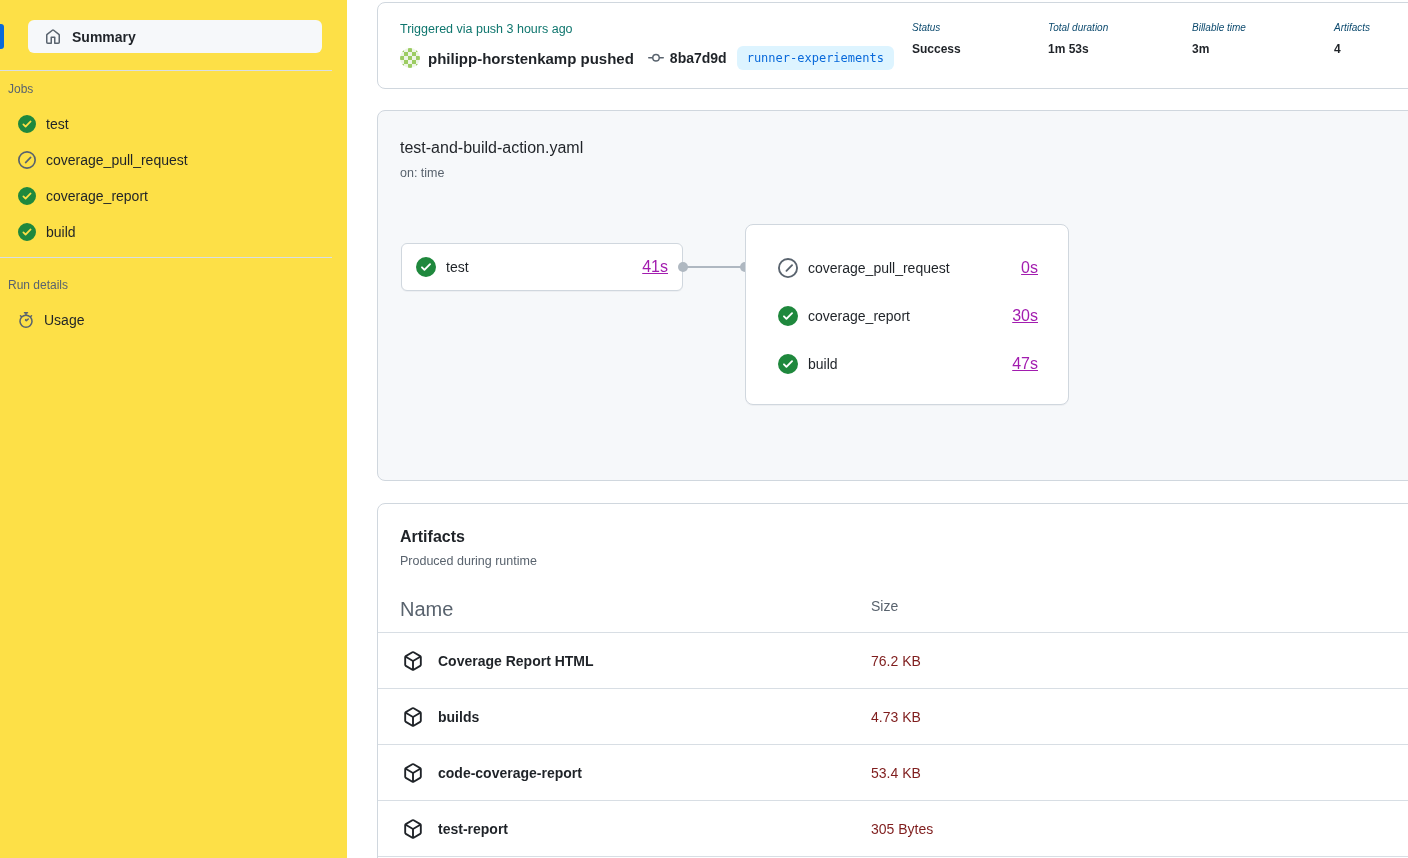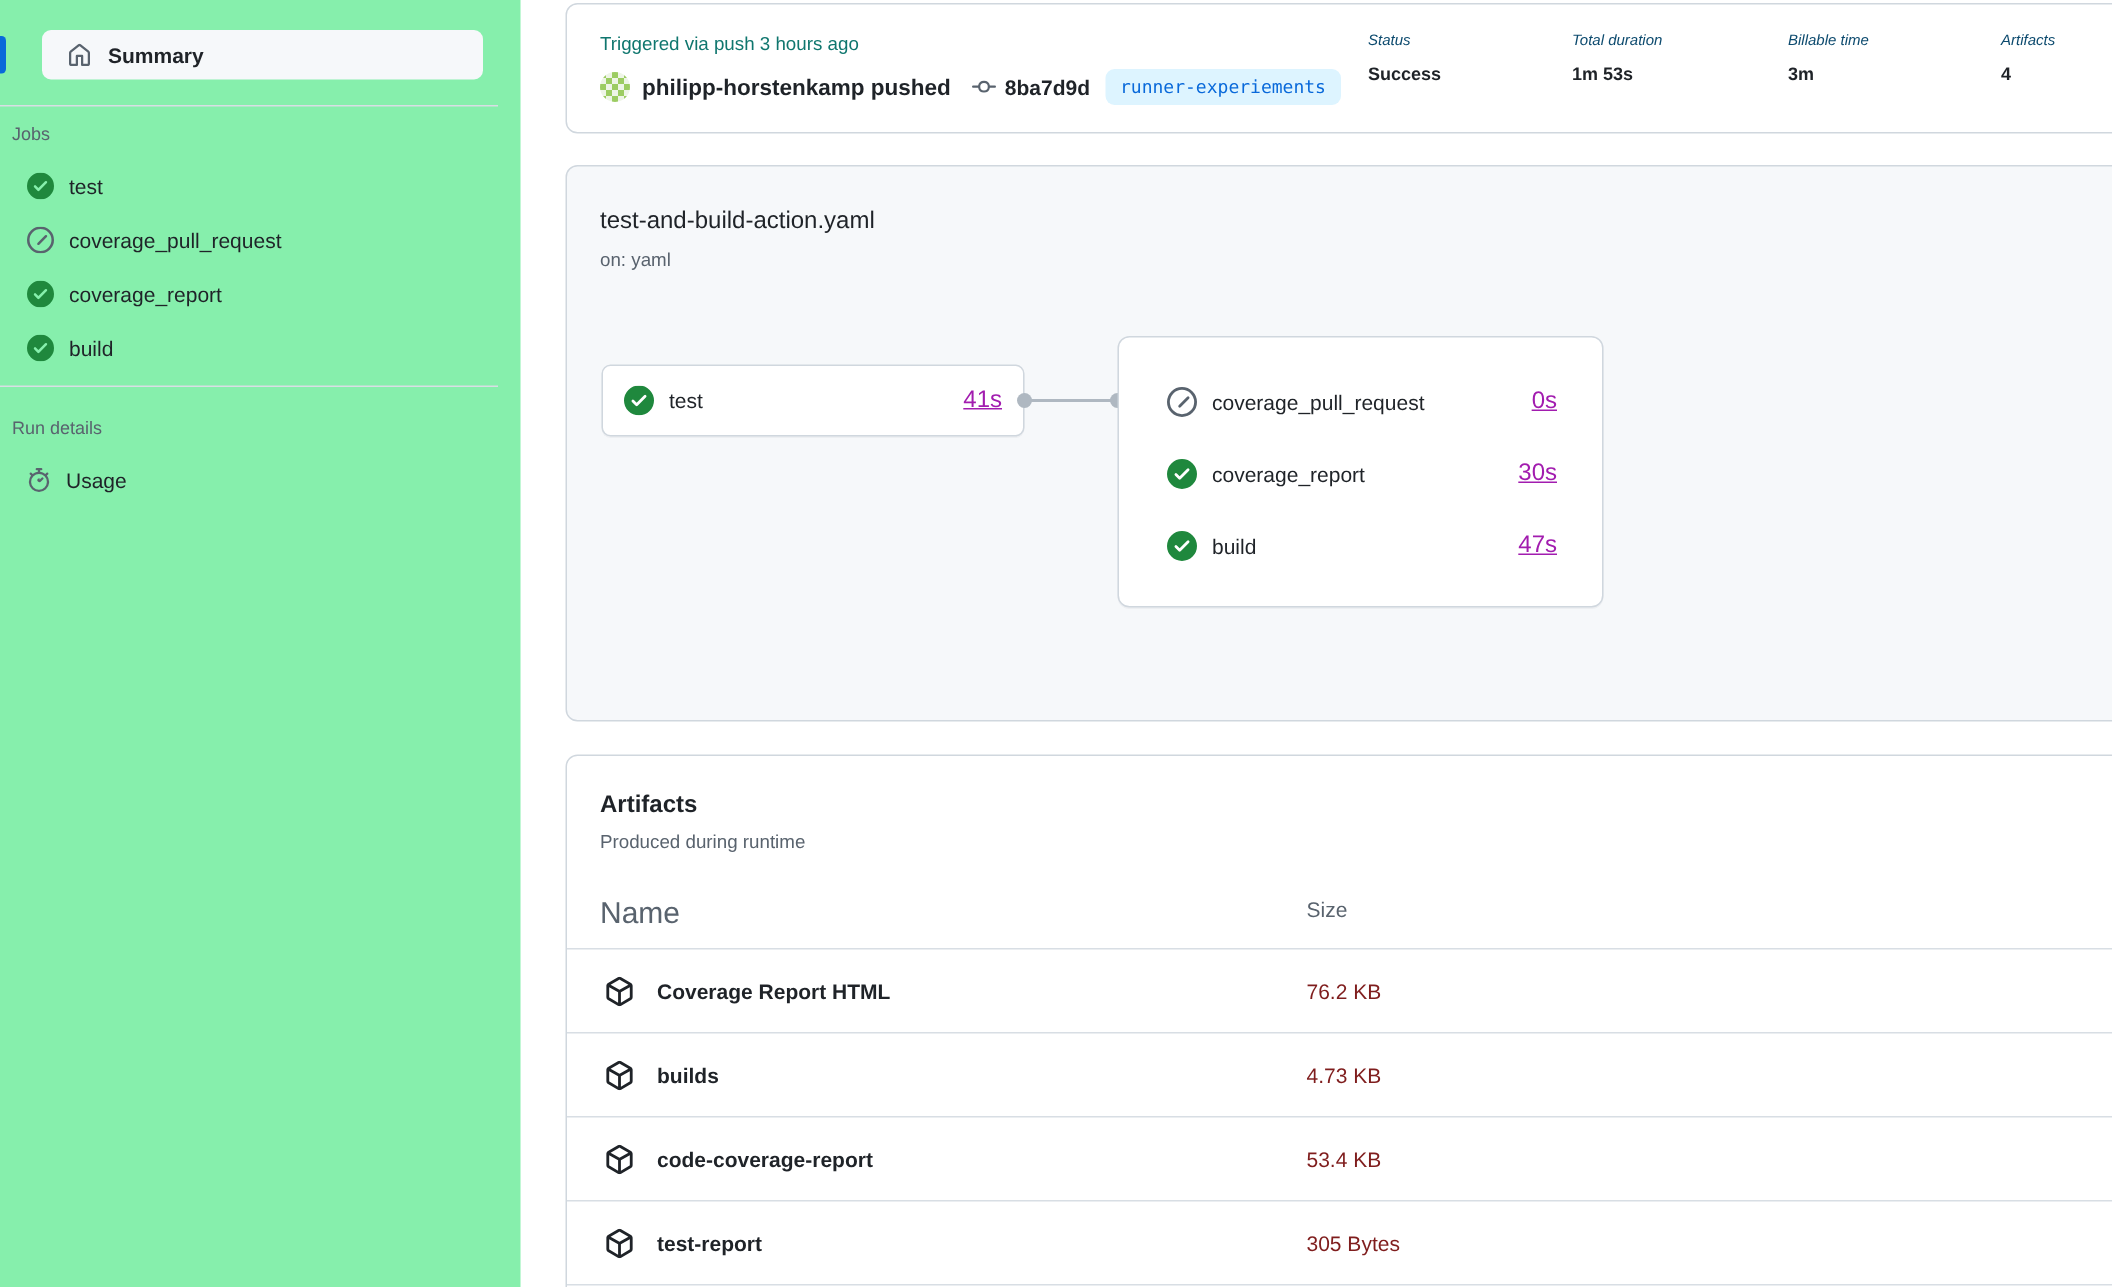--- a/index.html
+++ b/index.html
@@ -1,21 +1,21 @@
 <!DOCTYPE html>
 <html><head>
 <meta charset="utf-8">
 <style>
   * { margin:0; padding:0; box-sizing:border-box; }
   html,body { width:1408px; height:858px; overflow:hidden; background:#fff;
     font-family:"Liberation Sans", sans-serif; color:#1f2328; }
   .page { position:relative; width:1408px; height:858px; }
 
   
-  .sidebar { position:absolute; left:0; top:0; width:347px; height:858px; background:#86efac; }
+  .sidebar { position:absolute; left:0; top:0; width:347px; height:858px; background:#fde047; }
   .accent-bar { position:absolute; left:0; top:24px; width:4px; height:25px; background:#0969da; border-radius:0 3px 3px 0; }
   .summary-item { position:absolute; left:28px; top:20px; width:294px; height:33px;
     background:#f6f8fa; border-radius:6px; display:flex; align-items:center; gap:11px;
     padding-left:17px; cursor:pointer; }
   .summary-item .label { font-size:14px; font-weight:700; color:#1f2328; }
   .icon16 { width:16px; height:16px; flex:none; display:block; }
   .icon18 { width:18px; height:18px; flex:none; display:block; }
   .icon20 { width:20px; height:20px; flex:none; display:block; }
   .muted-icon { color:#59636e; }
   .divider { position:absolute; left:0; width:332px; border-top:1px solid #d8dee4; }
@@ -203,21 +203,21 @@
       <div class="m-value">3m</div>
     </div>
     <div class="metric m-artifacts">
       <div class="m-label">Artifacts</div>
       <div class="m-value">4</div>
     </div>
   </section>
 
   <section class="card graph-card">
     <div class="wf-title">test-and-build-action.yaml</div>
-    <div class="wf-trigger">on: yaml</div>
+    <div class="wf-trigger">on: time</div>
 
     <div class="node node-test">
       <svg class="icon20 success-icon">
           <use href="#i-check"></use>
         </svg>
       <span class="node-label">test</span>
       <span class="node-duration">41s</span>
     </div>
 
     <div class="edge-line"></div>

